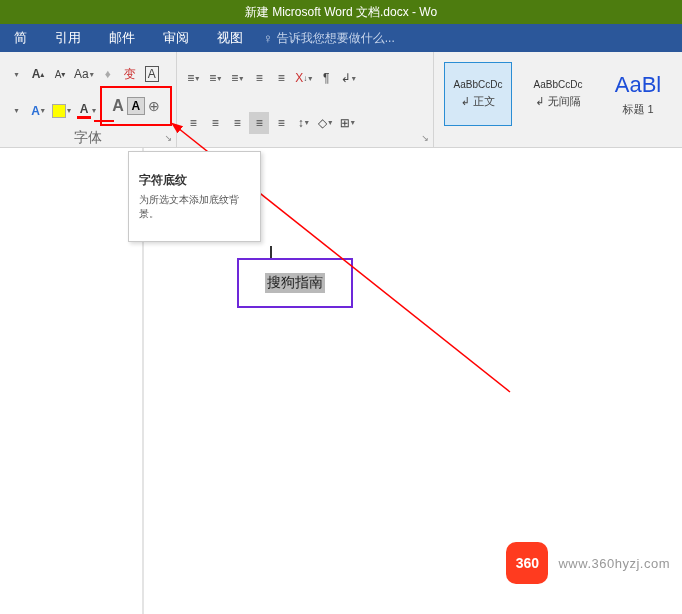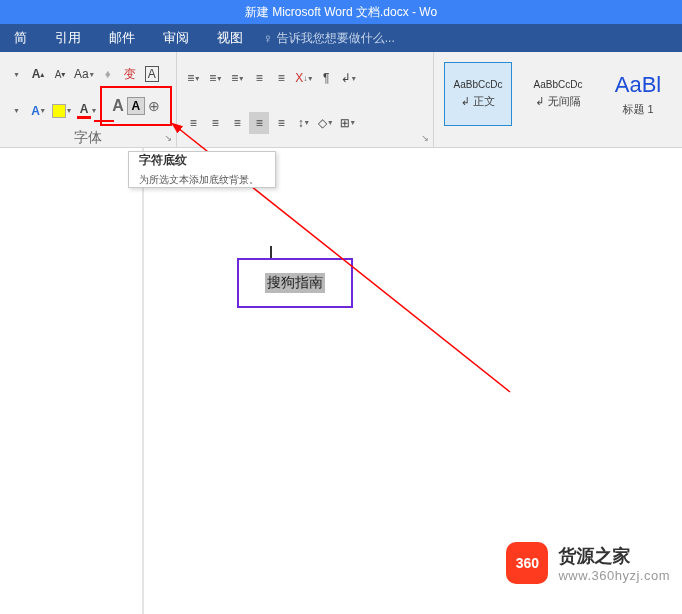--- a/index.html
+++ b/index.html
@@ -1,18 +1,18 @@
 <!DOCTYPE html>
 <html><head>
 <meta charset="utf-8">
 <style>
 * { margin: 0; padding: 0; box-sizing: border-box; }
 body { width: 682px; height: 614px; font-family: "Microsoft YaHei", Arial, sans-serif; background: #fff; overflow: hidden; position: relative; }
 
-.titlebar { height: 24px; background: #3b82f6; color: #fff; text-align: center; font-size: 12px; line-height: 24px; overflow: hidden; }
+.titlebar { height: 24px; background: #4d7c0f; color: #fff; text-align: center; font-size: 12px; line-height: 24px; overflow: hidden; }
 
 .tabbar { height: 28px; background: #2b579a; display: flex; align-items: center; padding-left: 0; }
 .tab-item { color: #fff; font-size: 13px; padding: 0 14px; height: 28px; line-height: 28px; cursor: pointer; }
 
 .tellme { display: flex; align-items: center; margin-left: 6px; color: #c6d4eb; font-size: 12px; }
 .tellme-icon { margin-right: 4px; font-size: 13px; }
 
 .ribbon { height: 96px; background: #f1f1f1; border-bottom: 1px solid #d4d4d4; display: flex; position: relative; }
 .ribbon-group { border-right: 1px solid #d4d4d4; padding: 4px 6px 2px 6px; display: flex; flex-direction: column; position: relative; }
 .group-rows { flex: 1; display: flex; flex-direction: column; justify-content: space-around; }
@@ -29,21 +29,21 @@
 .red-vert { position: absolute; left: 100px; top: 108px; width: 2px; height: 16px; background: #f00; }
 .red-horz { position: absolute; left: 94px; top: 120px; width: 20px; height: 2px; background: #f00; }
 
 .styles-group { display: flex; gap: 12px; padding: 6px 4px; }
 .style-box { width: 68px; height: 64px; border: 1px solid transparent; display: flex; flex-direction: column; align-items: center; justify-content: center; cursor: pointer; }
 .style-box.sel { border: 1px solid #2a8dd4; background: #d5e8f7; }
 .style-preview { font-size: 10px; color: #333; margin-bottom: 4px; }
 .style-preview.big { font-size: 22px; font-weight: 300; color: #1d4ed8; }
 .style-label { font-size: 11px; color: #444; }
 
-.tooltip { position: absolute; left: 128px; top: 151px; width: 148px; background: #fff; border: 1px solid #c9c9c9; box-shadow: 2px 2px 4px rgba(0,0,0,.15); padding: 0 10px; z-index: 50; }
+.tooltip { position: absolute; left: 128px; top: 151px; width: 133px; background: #fff; border: 1px solid #c9c9c9; box-shadow: 2px 2px 4px rgba(0,0,0,.15); padding: 20px 10px; z-index: 50; }
 .tooltip-title { font-weight: bold; font-size: 12px; color: #333; margin-bottom: 4px; }
 .tooltip-body { font-size: 10px; color: #555; line-height: 1.4; }
 
 .doc-area { position: absolute; left: 0; top: 148px; right: 0; bottom: 0; background: #fff; }
 .page-edge { position: absolute; left: 142px; top: 0; width: 2px; bottom: 0; background: #e4e4e4; }
 
 .doc-text-box { position: absolute; left: 237px; top: 258px; width: 116px; height: 50px; border: 2px solid #6d28d9; display: flex; align-items: center; justify-content: center; }
 .doc-text-hl { background: #b9b9b9; font-size: 14px; padding: 1px 2px; color: #222; }
 .cursor-top { position: absolute; left: 270px; top: 246px; width: 1px; height: 12px; border-left: 1px solid #333; border-right: 1px solid #333; }
 
@@ -224,16 +224,15 @@
     <marker id="ah" markerWidth="10" markerHeight="10" refX="2" refY="3" orient="auto">
       <path d="M0,0 L0,6 L8,3 z" fill="#f00"></path>
     </marker>
   </defs>
   <line x1="510" y1="392" x2="178" y2="128" stroke="#f00" stroke-width="1.5" marker-end="url(#ah)"></line>
 </svg>
 
 <div class="watermark">
   <div class="wm-badge">360</div>
   <div class="wm-text">
-    <div class="wm-title">货源之家</div>
     <div class="wm-url">www.360hyzj.com</div>
   </div>
 </div>
 
 </body></html>

